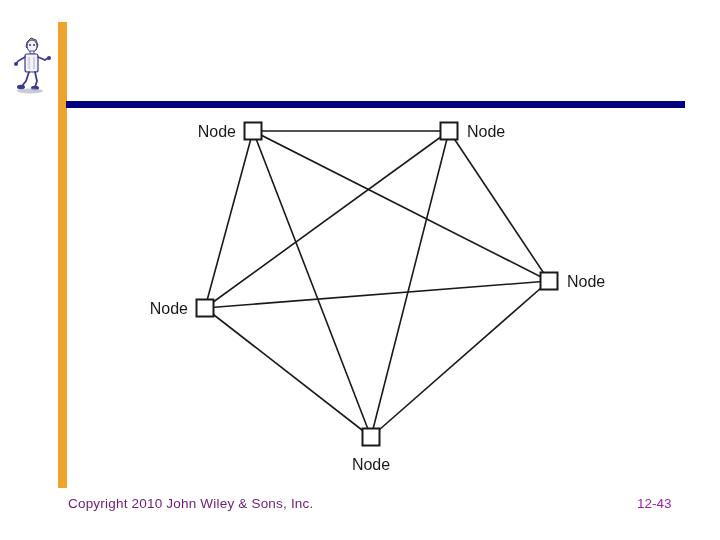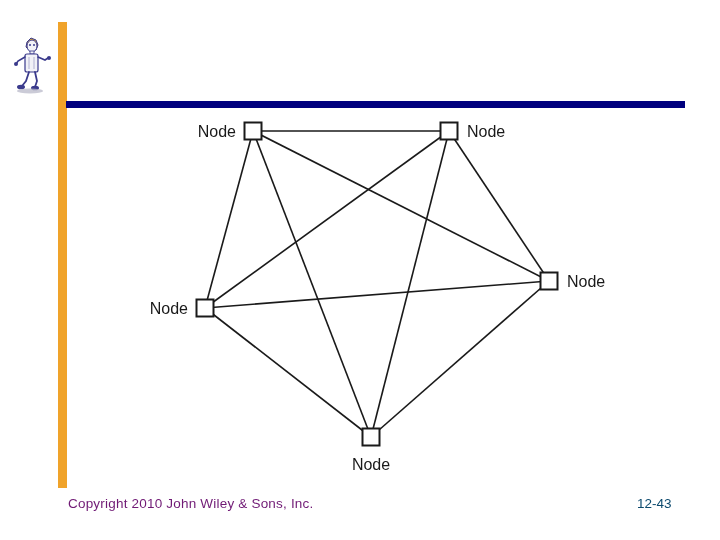--- a/index.html
+++ b/index.html
@@ -67,21 +67,21 @@
     font-size: 13.5px;
     color: #701a75;
     letter-spacing: 0.2px;
     white-space: nowrap;
   }
   .footer-pagenum {
     position: absolute;
     left: 637px;
     top: 496px;
     font-size: 13.5px;
-    color: #0c4a6e;
+    color: #a21caf;
     white-space: nowrap;
   }
 </style>
 </head>
 <body>
 
 <div id="slide">
 
   <div class="accent-vbar"></div>
   <div class="accent-hbar"></div>

